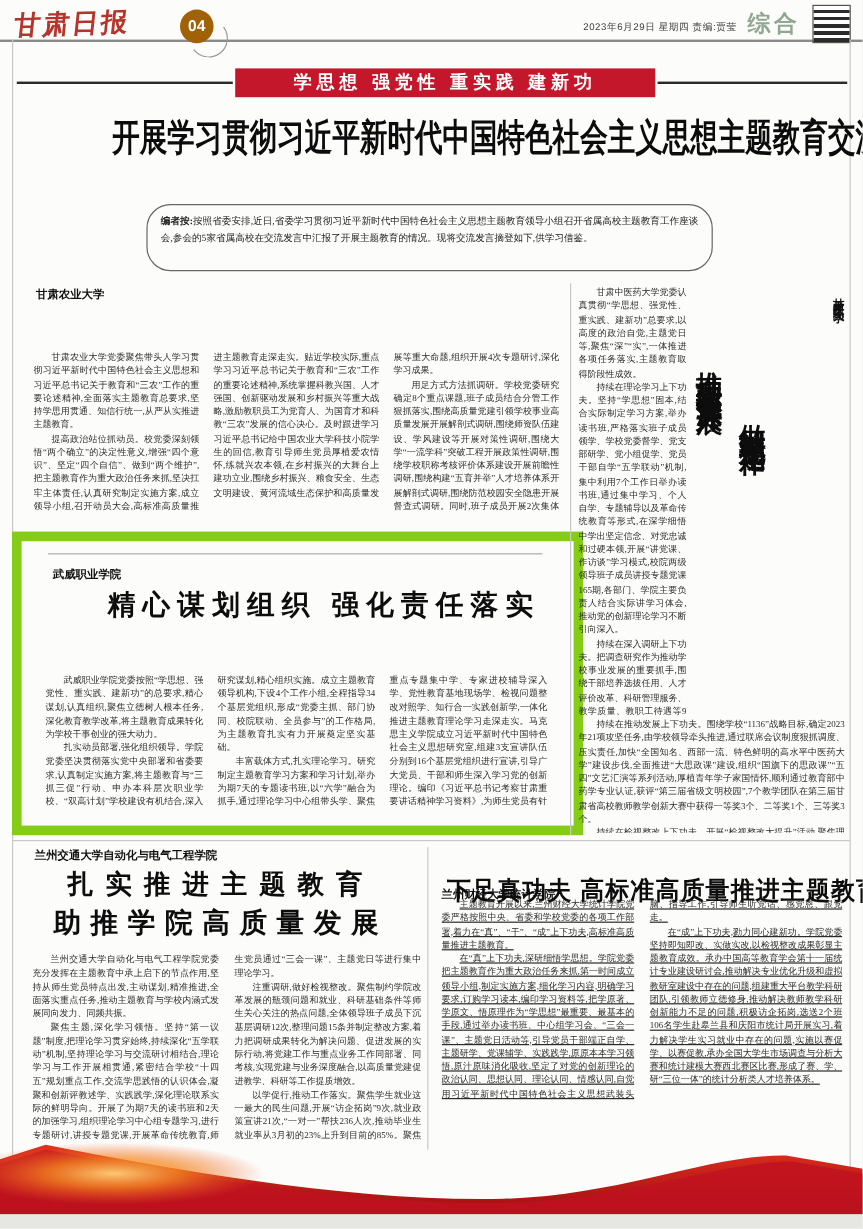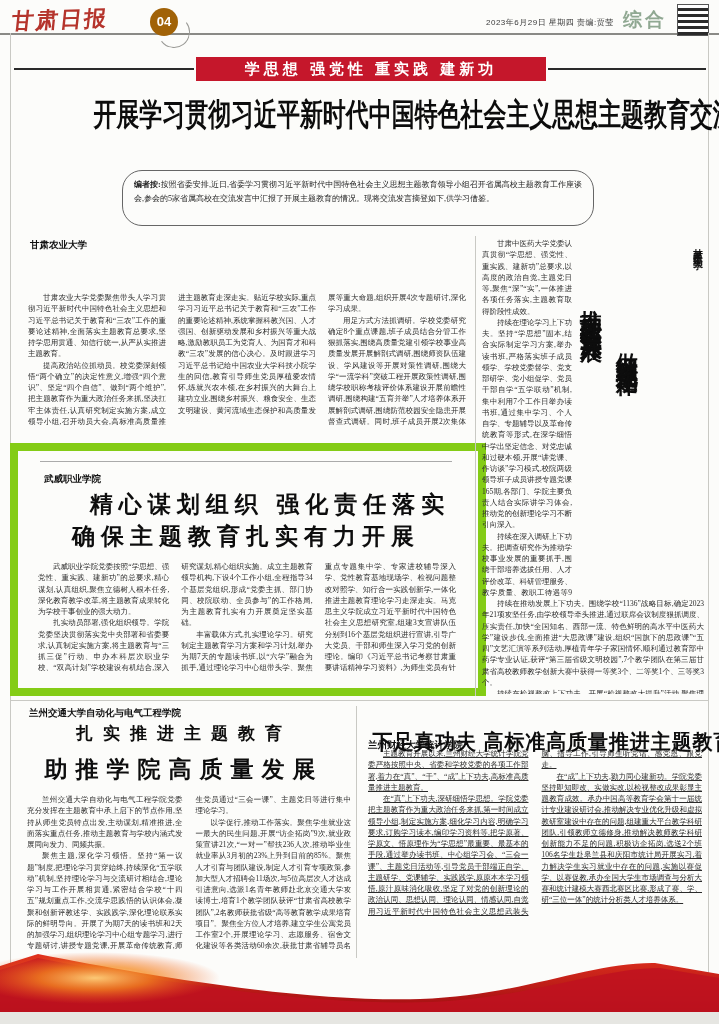--- a/index.html
+++ b/index.html
@@ -76,21 +76,20 @@
   <div class="abs bodycols c3" style="left:28px;top:292px;width:438px;height:146px;">
       <p>甘肃农业大学党委聚焦带头人学习贯彻习近平新时代中国特色社会主义思想和习近平总书记关于教育和“三农”工作的重要论述精神,全面落实主题教育总要求,坚持学思用贯通、知信行统一,从严从实推进主题教育。</p>
       <p>提高政治站位抓动员。校党委深刻领悟“两个确立”的决定性意义,增强“四个意识”、坚定“四个自信”、做到“两个维护”,把主题教育作为重大政治任务来抓,坚决扛牢主体责任,认真研究制定实施方案,成立领导小组,召开动员大会,高标准高质量推进主题教育走深走实。贴近学校实际,重点学习习近平总书记关于教育和“三农”工作的重要论述精神,系统掌握科教兴国、人才强国、创新驱动发展和乡村振兴等重大战略,激励教职员工为党育人、为国育才和科教“三农”发展的信心决心。及时跟进学习习近平总书记给中国农业大学科技小院学生的回信,教育引导师生党员厚植爱农情怀,练就兴农本领,在乡村振兴的大舞台上建功立业,围绕乡村振兴、粮食安全、生态文明建设、黄河流域生态保护和高质量发展等重大命题,组织开展4次专题研讨,深化学习成果。</p>
       <p>用足方式方法抓调研。学校党委研究确定8个重点课题,班子成员结合分管工作狠抓落实,围绕高质量党建引领学校事业高质量发展开展解剖式调研,围绕师资队伍建设、学风建设等开展对策性调研,围绕大学“一流学科”突破工程开展政策性调研,围绕学校职称考核评价体系建设开展前瞻性调研,围绕构建“五育并举”人才培养体系开展解剖式调研,围绕防范校园安全隐患开展督查式调研。同时,班子成员开展2次集体调研,共同进课堂、听意见,对学生实习实训基地进行了解,现场解决基地建设和管理问题。</p>
     </div>
 
   <div class="abs" id="wwvc-box">
     <div class="abs hline" style="left:22px;top:10px;width:412px;background:#aaa;"></div>
     <div class="abs org-label" style="left:26px;top:22px;">武威职业学院</div>
     <div class="abs headline" style="left:0;top:38px;width:456px;font-size:23px;letter-spacing:6px;margin-left:24px;">精心谋划组织  强化责任落实</div>
-    <div class="abs headline" style="left:0;top:70px;width:456px;font-size:23px;letter-spacing:6px;">确保主题教育扎实有力开展</div>
     <div class="abs bodycols c3" style="left:20px;top:110px;width:418px;height:114px;">
         <p>武威职业学院党委按照“学思想、强党性、重实践、建新功”的总要求,精心谋划,认真组织,聚焦立德树人根本任务,深化教育教学改革,将主题教育成果转化为学校干事创业的强大动力。</p>
         <p>扎实动员部署,强化组织领导。学院党委坚决贯彻落实党中央部署和省委要求,认真制定实施方案,将主题教育与“三抓三促”行动、申办本科层次职业学校、“双高计划”学校建设有机结合,深入研究谋划,精心组织实施。成立主题教育领导机构,下设4个工作小组,全程指导34个基层党组织,形成“党委主抓、部门协同、校院联动、全员参与”的工作格局,为主题教育扎实有力开展奠定坚实基础。</p>
         <p>丰富载体方式,扎实理论学习。研究制定主题教育学习方案和学习计划,举办为期7天的专题读书班,以“六学”融合为抓手,通过理论学习中心组带头学、聚焦重点专题集中学、专家进校辅导深入学、党性教育基地现场学、检视问题整改对照学、知行合一实践创新学,一体化推进主题教育理论学习走深走实。马克思主义学院成立习近平新时代中国特色社会主义思想研究室,组建3支宣讲队伍分别到16个基层党组织进行宣讲,引导广大党员、干部和师生深入学习党的创新理论。编印《习近平总书记考察甘肃重要讲话精神学习资料》,为师生党员有针对性开展自学提供便利。各基层党组织依托“三会一课”、主题党日等,组织师生党员全覆盖开展学习研讨。</p>
       </div>
   </div>
 
   <div class="abs vline" style="left:475px;top:236px;height:460px;"></div>
 
   <div class="abs" style="left:482px;top:236px;width:224px;height:460px;">
@@ -106,25 +105,26 @@
         <p>持续在推动发展上下功夫。围绕学校“1136”战略目标,确定2023年21项攻坚任务,由学校领导牵头推进,通过联席会议制度狠抓调度、压实责任,加快“全国知名、西部一流、特色鲜明的高水平中医药大学”建设步伐,全面推进“大思政课”建设,组织“国旗下的思政课”“五四”文艺汇演等系列活动,厚植青年学子家国情怀,顺利通过教育部中药学专业认证,获评“第三届省级文明校园”,7个教学团队在第三届甘肃省高校教师教学创新大赛中获得一等奖3个、二等奖1个、三等奖3个。</p>
         <p>持续在检视整改上下功夫。开展“检视整改大提升”活动,聚焦理论学习、政治素质、能力本领、担当作为、工作作风、廉洁自律等方面突出问题,深查细照,列出问题清单122项,即知即改、立行立改,持续整改,不断增强推动高质量发展本领。着力加强干部队伍正向教育、党性教育,深入开展作风建设专项行动,引导教师落实中央八项规定精神,持续深化纠治“四风”,营造风清气正的政治生态和育人环境。</p>
       </div>
   </div>
 
   <div class="abs hline" style="left:10px;top:700px;width:698px;"></div>
   <div class="abs vline" style="left:356px;top:706px;height:252px;"></div>
 
   <div class="abs" style="left:15px;top:704px;width:338px;">
     <div class="abs org-label" style="left:14px;top:3px;">兰州交通大学自动化与电气工程学院</div>
-    <div class="abs headline" style="left:0;top:18px;width:338px;font-size:17px;letter-spacing:10px;">扎实推进主题教育</div>
+    <div class="abs headline" style="left:0;top:18px;width:338px;font-size:22px;letter-spacing:10px;">扎实推进主题教育</div>
     <div class="abs headline" style="left:0;top:50px;width:338px;font-size:23px;letter-spacing:8px;">助推学院高质量发展</div>
     <div class="abs bodycols c2" style="left:12px;top:90px;width:324px;height:168px;">
         <p>兰州交通大学自动化与电气工程学院党委充分发挥在主题教育中承上启下的节点作用,坚持从师生党员特点出发,主动谋划,精准推进,全面落实重点任务,推动主题教育与学校内涵式发展同向发力、同频共振。</p>
         <p>聚焦主题,深化学习领悟。坚持“第一议题”制度,把理论学习贯穿始终,持续深化“五学联动”机制,坚持理论学习与交流研讨相结合,理论学习与工作开展相贯通,紧密结合学校“十四五”规划重点工作,交流学思践悟的认识体会,凝聚和创新评教述学、实践践学,深化理论联系实际的鲜明导向。开展了为期7天的读书班和2天的加强学习,组织理论学习中心组专题学习,进行专题研讨,讲授专题党课,开展革命传统教育,师生党员通过“三会一课”、主题党日等进行集中理论学习。</p>
+        <p>注重调研,做好检视整改。聚焦制约学院改革发展的瓶颈问题和就业、科研基础条件等师生关心关注的热点问题,全体领导班子成员下沉基层调研12次,整理问题15条并制定整改方案,着力把调研成果转化为解决问题、促进发展的实际行动,将党建工作与重点业务工作同部署、同考核,实现党建与业务深度融合,以高质量党建促进教学、科研等工作提质增效。</p>
         <p>以学促行,推动工作落实。聚焦学生就业这一最大的民生问题,开展“访企拓岗”9次,就业政策宣讲21次,“一对一”帮扶236人次,推动毕业生就业率从3月初的23%上升到目前的85%。聚焦人才引育与团队建设,制定人才引育专项政策,参加大型人才招聘会11场次,与5位高层次人才达成引进意向,选派1名青年教师赴北京交通大学攻读博士,培育1个教学团队获评“甘肃省高校教学团队”,2名教师获批省级“高等教育教学成果培育项目”。聚焦全方位人才培养,建立学生公寓党员工作室2个,开展理论学习、志愿服务、宿舍文化建设等各类活动60余次,获批甘肃省辅导员名师工作室1个,1名学生获全国大学生数学竞赛非数学专业组三等奖。</p>
       </div>
   </div>
 
   <div class="abs" style="left:364px;top:704px;width:340px;">
     <div class="abs org-label" style="left:4px;top:3px;margin-top:32px;">兰州财经大学统计学院</div>
     <div class="abs headline" style="left:0;top:24px;width:340px;font-size:21px;letter-spacing:1px;transform:scaleX(.95);transform-origin:50% 0;">下足真功夫  高标准高质量推进主题教育</div>
     <div class="abs bodycols c2" style="left:4px;top:44px;width:334px;height:196px;text-decoration:underline;">
         <p>主题教育开展以来,兰州财经大学统计学院党委严格按照中央、省委和学校党委的各项工作部署,着力在“真”、“干”、“成”上下功夫,高标准高质量推进主题教育。</p>
         <p>在“真”上下功夫,深研细悟学思想。学院党委把主题教育作为重大政治任务来抓,第一时间成立领导小组,制定实施方案,细化学习内容,明确学习要求,订购学习读本,编印学习资料等,把学原著、学原文、悟原理作为“学思想”最重要、最基本的手段,通过举办读书班、中心组学习会、“三会一课”、主题党日活动等,引导党员干部端正自学、主题研学、党课辅学、实践践学,原原本本学习领悟,原汁原味消化吸收,坚定了对党的创新理论的政治认同、思想认同、理论认同、情感认同,自觉用习近平新时代中国特色社会主义思想武装头脑、指导工作,引导师生听党话、感党恩、跟党走。</p>

